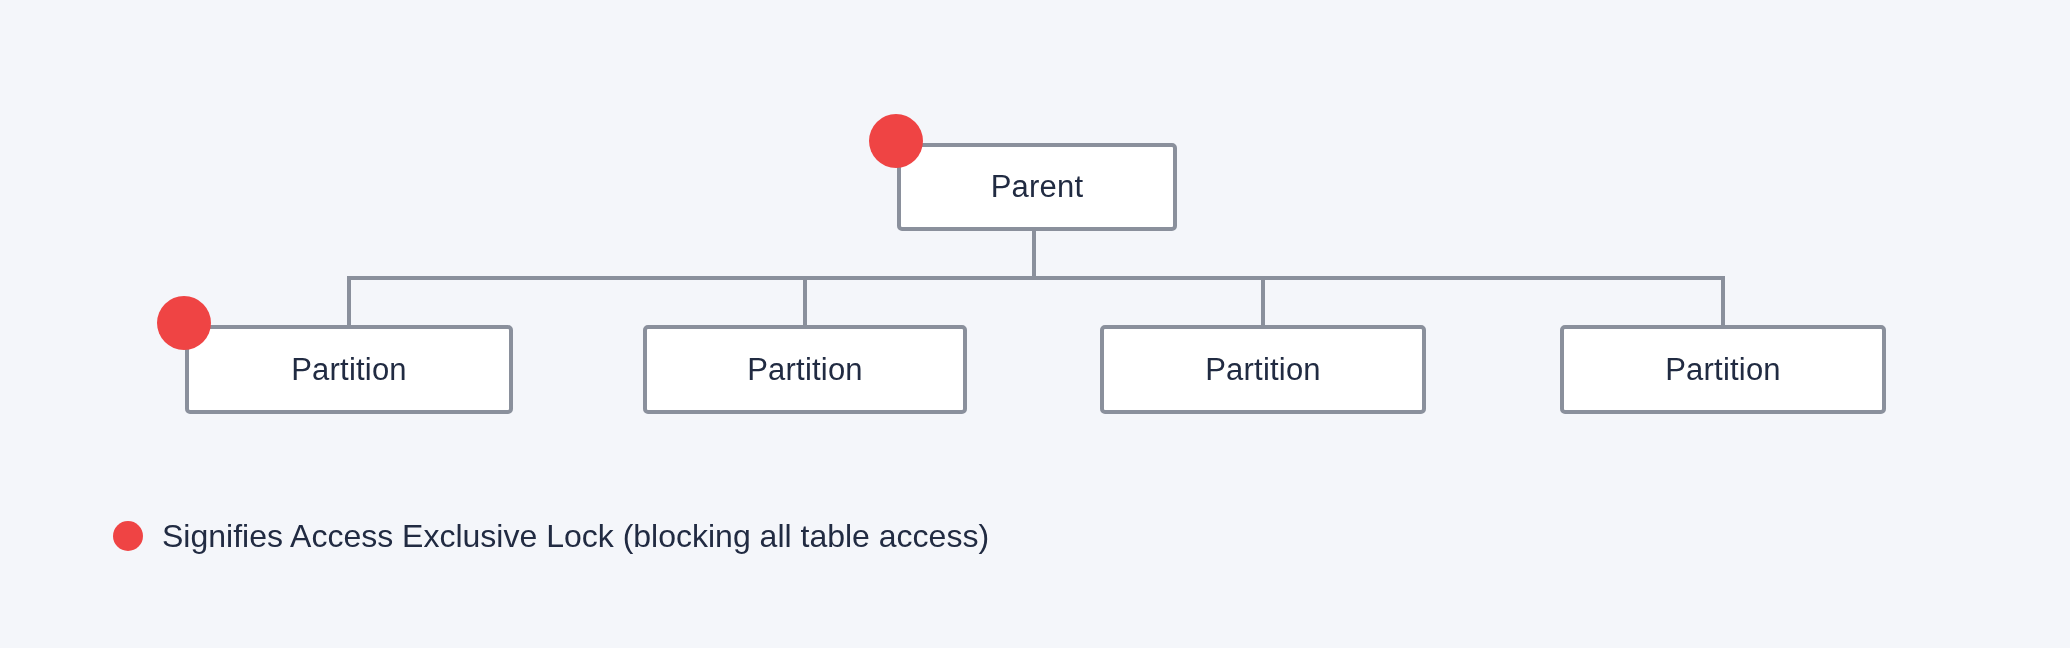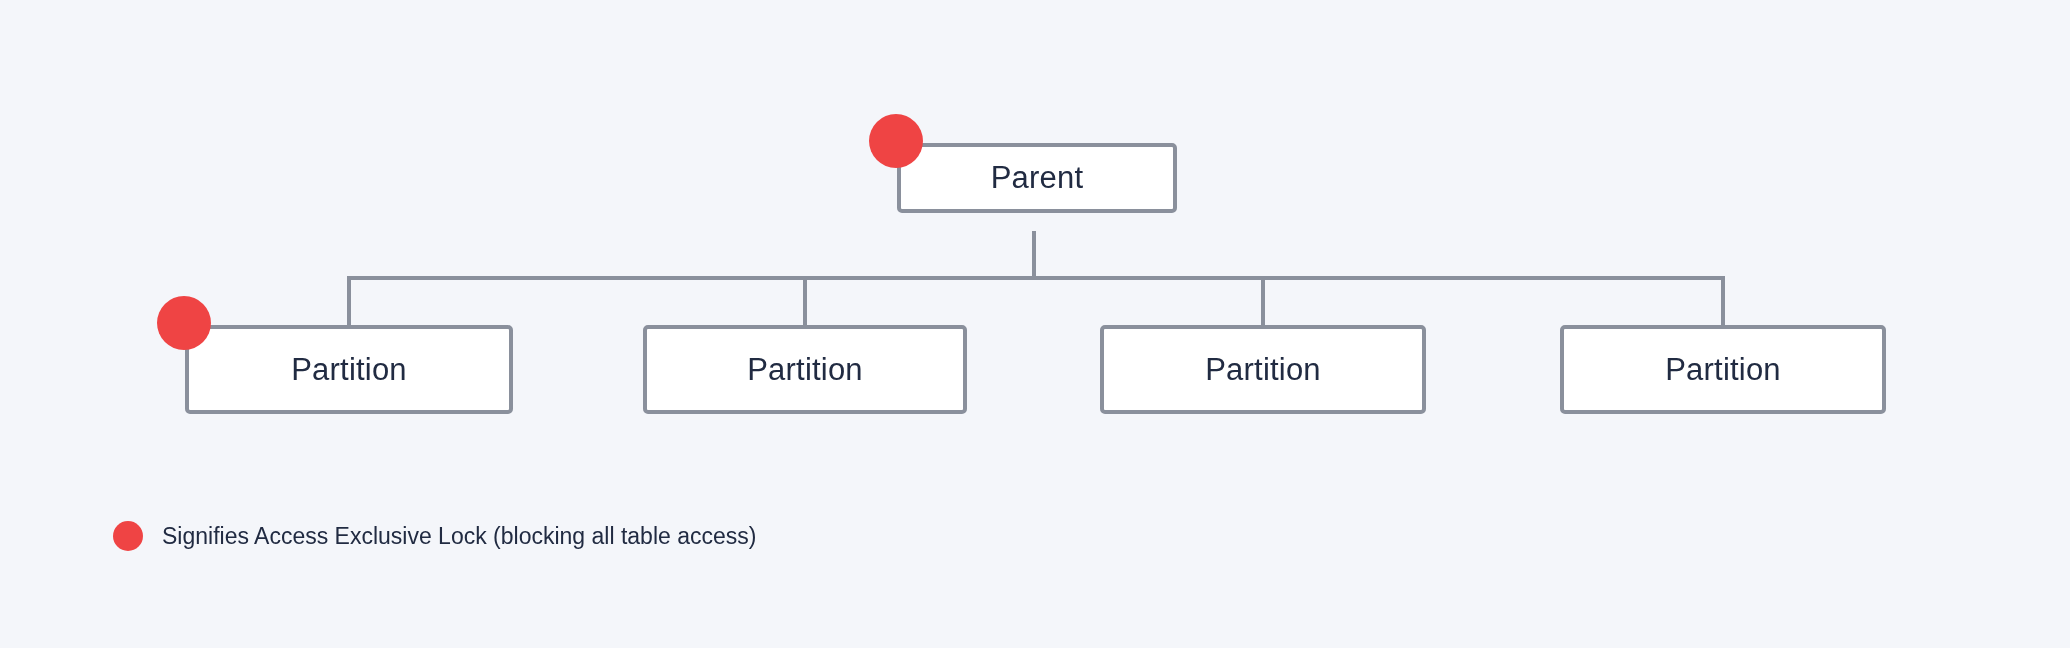--- a/index.html
+++ b/index.html
@@ -28,21 +28,21 @@
     background: var(--node-fill);
     border: 4px solid var(--node-border);
     border-radius: 5px;
     display: flex;
     align-items: center;
     justify-content: center;
     font-size: 31px;
     color: var(--text);
     letter-spacing: 0.2px;
   }
-  .node-parent   { left: 897px;  top: 143px; width: 280px; height: 70px; }
+  .node-parent   { left: 897px;  top: 143px; width: 280px; height: 88px; }
   .node-part-1   { left: 185px;  top: 325px; width: 328px; height: 89px; }
   .node-part-2   { left: 643px;  top: 325px; width: 324px; height: 89px; }
   .node-part-3   { left: 1100px; top: 325px; width: 326px; height: 89px; }
   .node-part-4   { left: 1560px; top: 325px; width: 326px; height: 89px; }
   .connector {
     position: absolute;
     background: var(--node-border);
   }
   .conn-parent-stub { left: 1032px; top: 231px; width: 4px;    height: 45px; }
   .conn-horizontal  { left: 347px;  top: 276px; width: 1378px; height: 4px;  }
@@ -69,21 +69,21 @@
     gap: 19px;
   }
   .legend-dot {
     width: 30px;
     height: 30px;
     border-radius: 50%;
     background: var(--lock-red);
     flex: 0 0 auto;
   }
   .legend-text {
-    font-size: 23px;
+    font-size: 32px;
     color: var(--text);
     line-height: 38px;
     white-space: nowrap;
   }
 </style>
 </head>
 <body>
 
 <div class="canvas">
 

